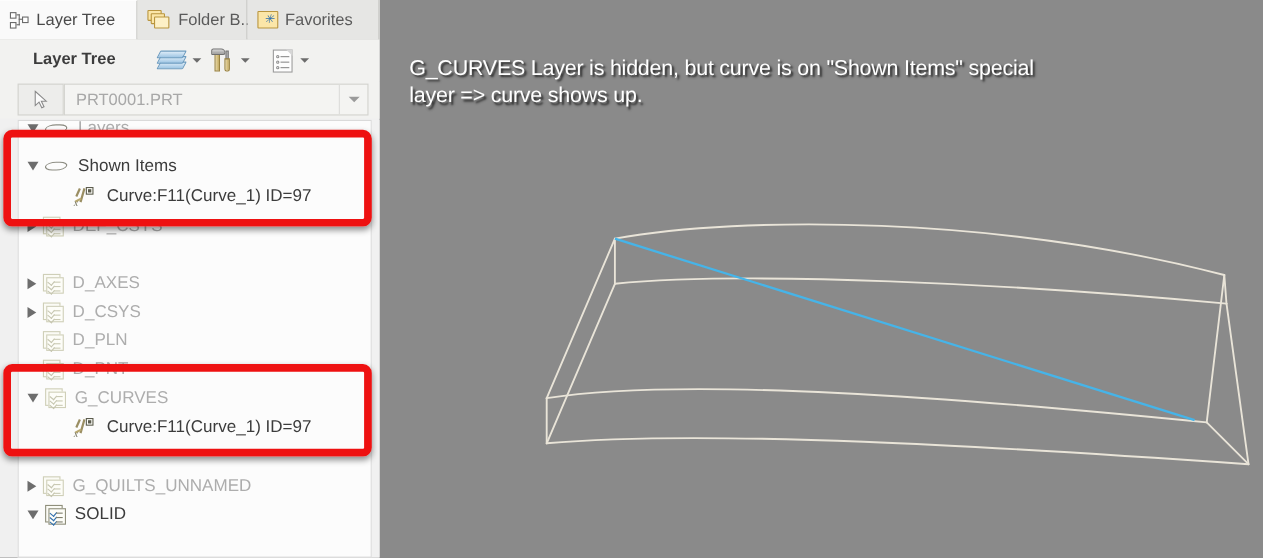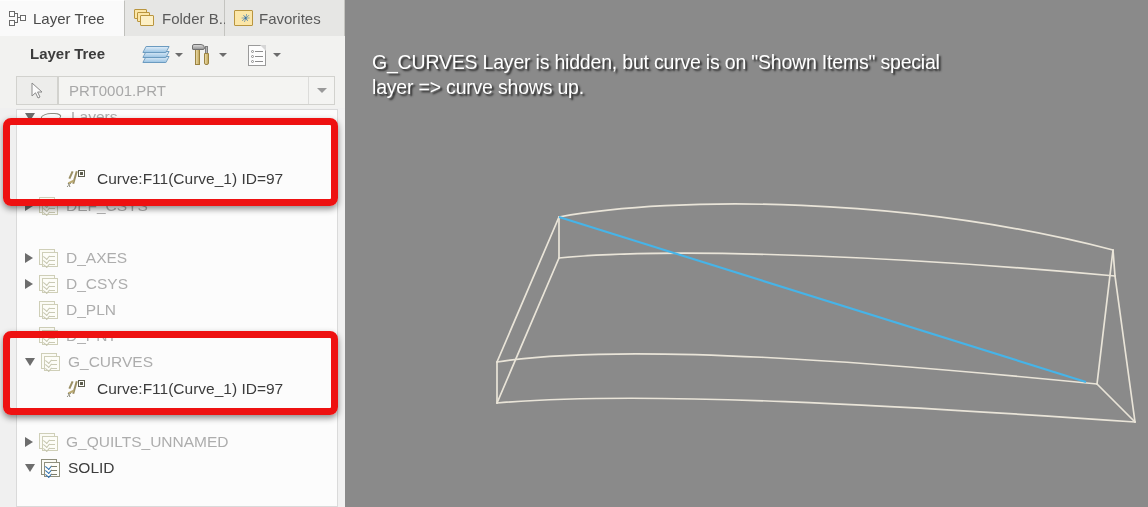--- a/index.html
+++ b/index.html
@@ -469,20 +469,27 @@
     <div id="tree-area">
 
       <div class="row dim" style="top:-6px; padding-left:8px">
         <span class="expander expanded"></span>
         <span class="icon ic-shown">
             <i class="par"></i>
           </span>
         <span class="row-label">Layers</span>
       </div>
 
+      <div class="row" style="top:28px; padding-left:8px">
+        <span class="expander expanded"></span>
+        <span class="icon ic-shown">
+            <i class="par"></i>
+          </span>
+        <span class="row-label">Shown Items</span>
+      </div>
 
       <div class="row" style="top:56px; padding-left:50px">
         <span class="icon ic-curve">
           <i class="c1"></i>
             <i class="c2"></i>
             <i class="c3"></i>
             <i class="xx">x</i>
             <i class="sq"></i>
         </span>
         <span class="row-label">Curve:F11(Curve_1) ID=97</span>

